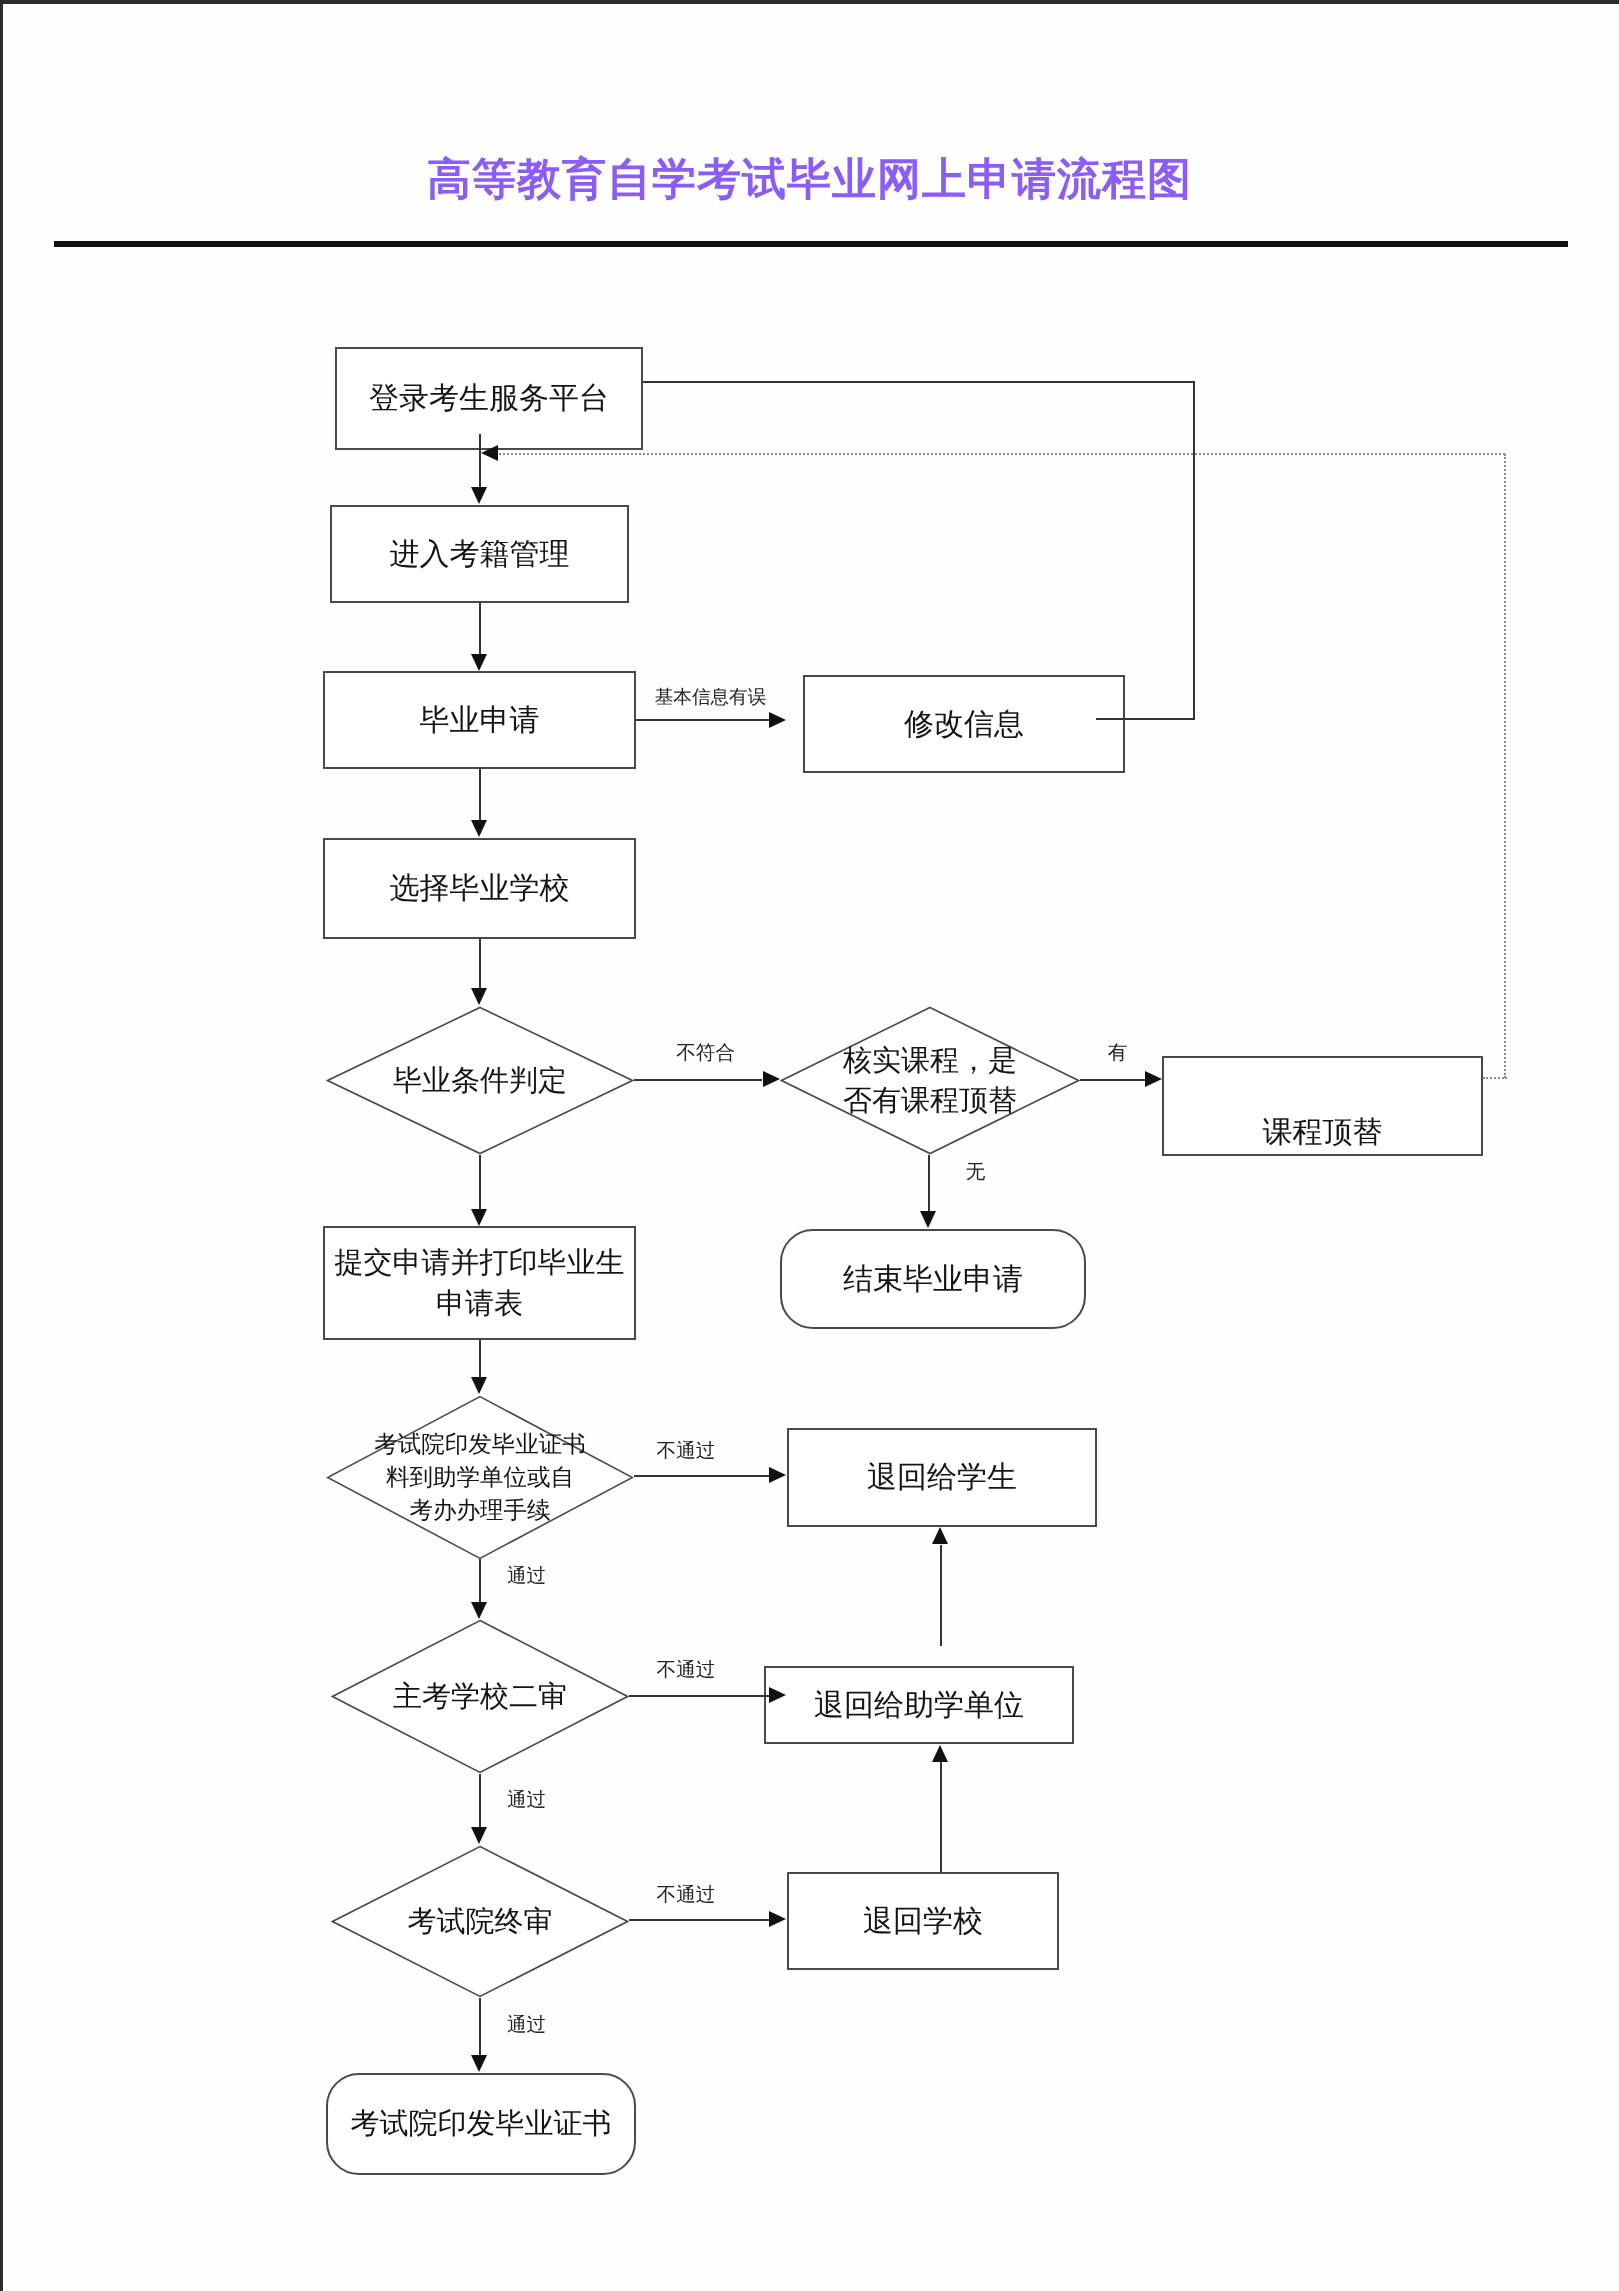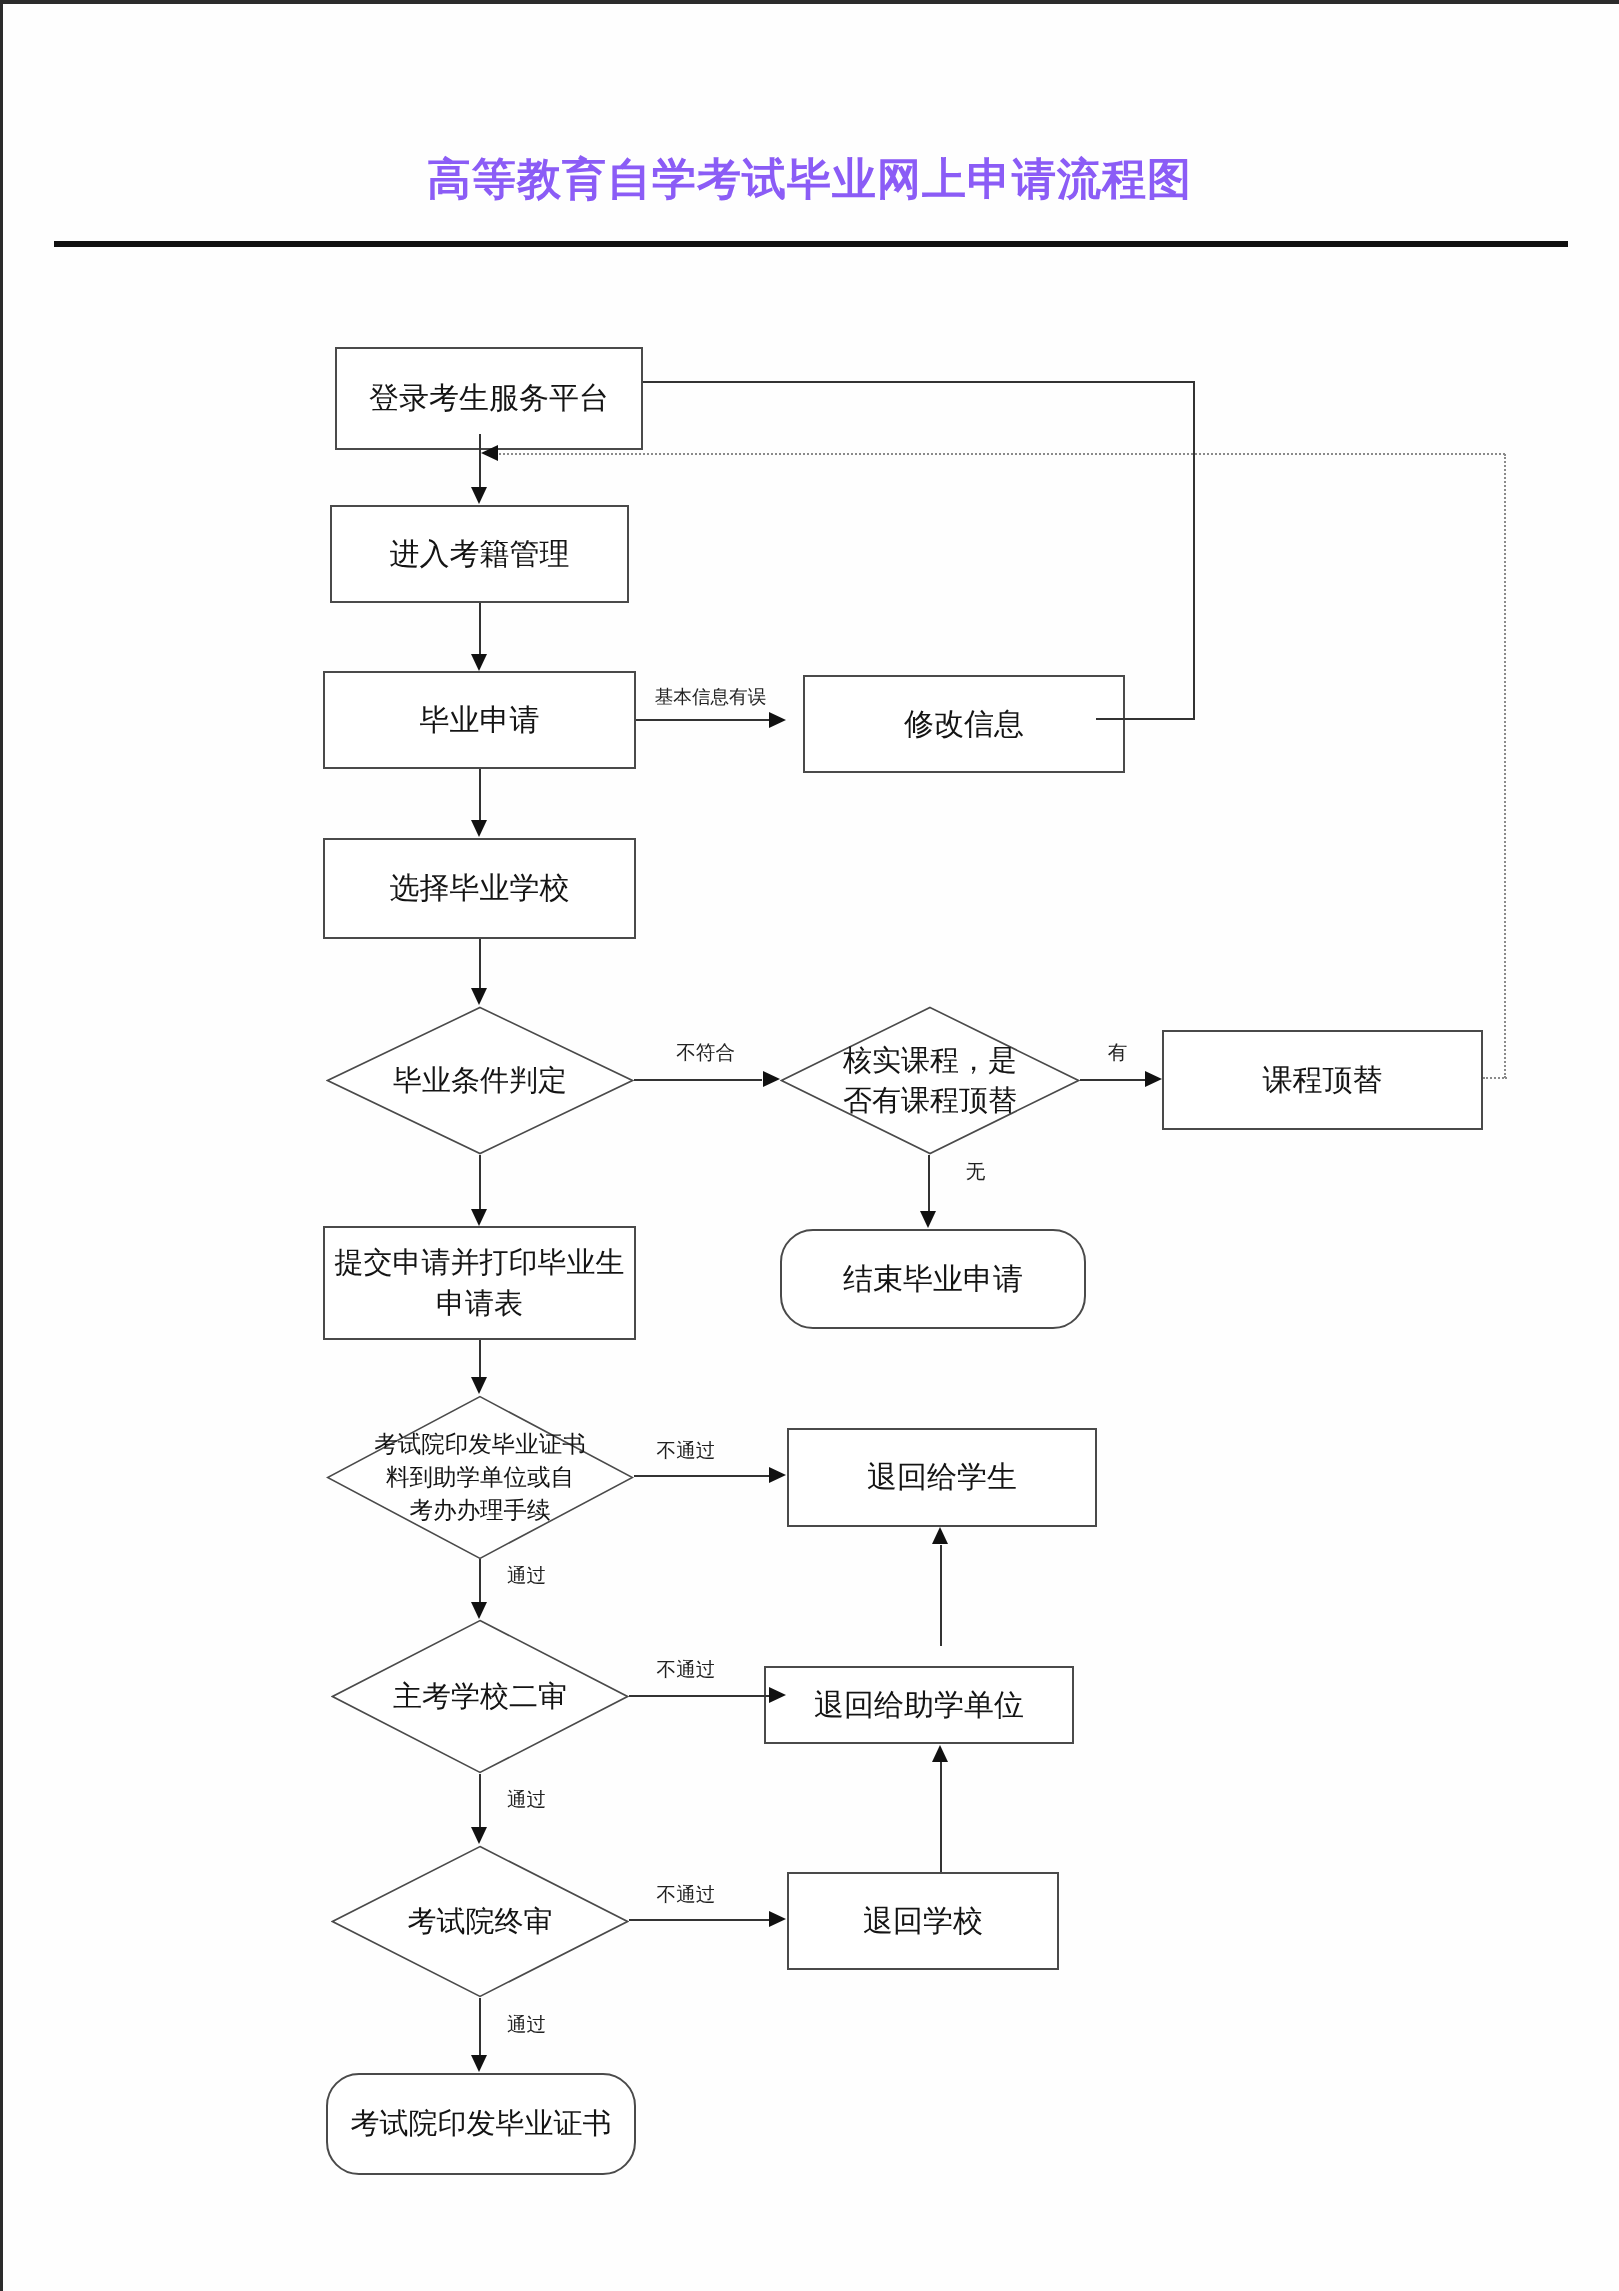--- a/index.html
+++ b/index.html
@@ -52,21 +52,21 @@
   </div>
 
   <div class="box" style="left:787px;top:675px;width:322px;height:98px;margin-left:16px;">
     <span>修改信息</span>
   </div>
 
   <div class="box" style="left:323px;top:838px;width:313px;height:101px;">
     <span>选择毕业学校</span>
   </div>
 
-  <div class="box" style="left:1162px;top:1030px;width:321px;height:100px;">
+  <div class="box" style="left:1162px;top:1056px;width:321px;height:100px;align-items:flex-end;">
     <span>课程顶替</span>
   </div>
 
   <div class="box rounded" style="left:780px;top:1229px;width:306px;height:100px;">
     <span>结束毕业申请</span>
   </div>
 
   <div class="box" style="left:323px;top:1226px;width:313px;height:114px;font-size:29px;">
     <span>提交申请并打印毕业生
 申请表</span>

